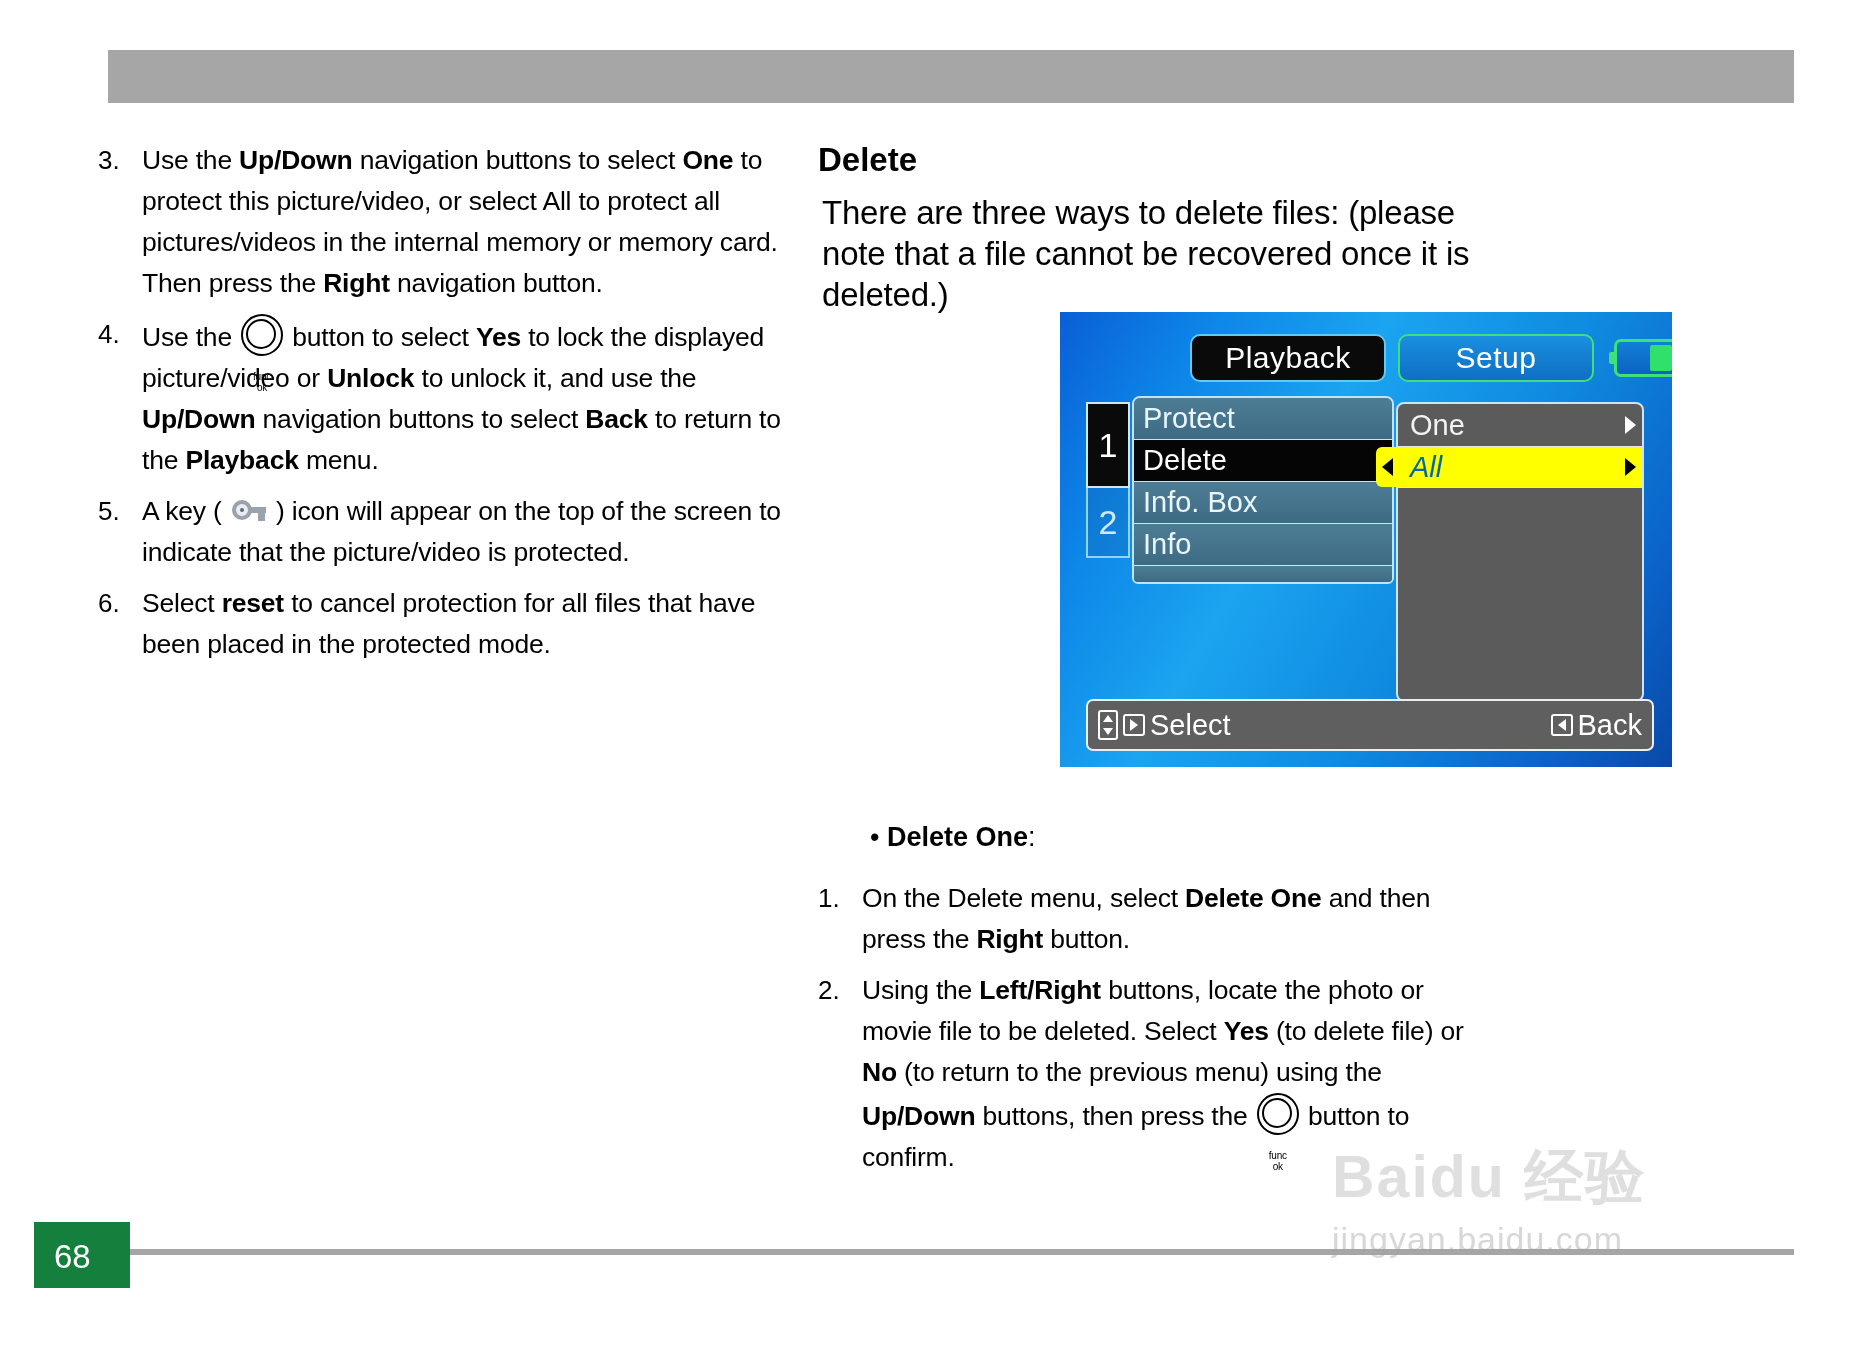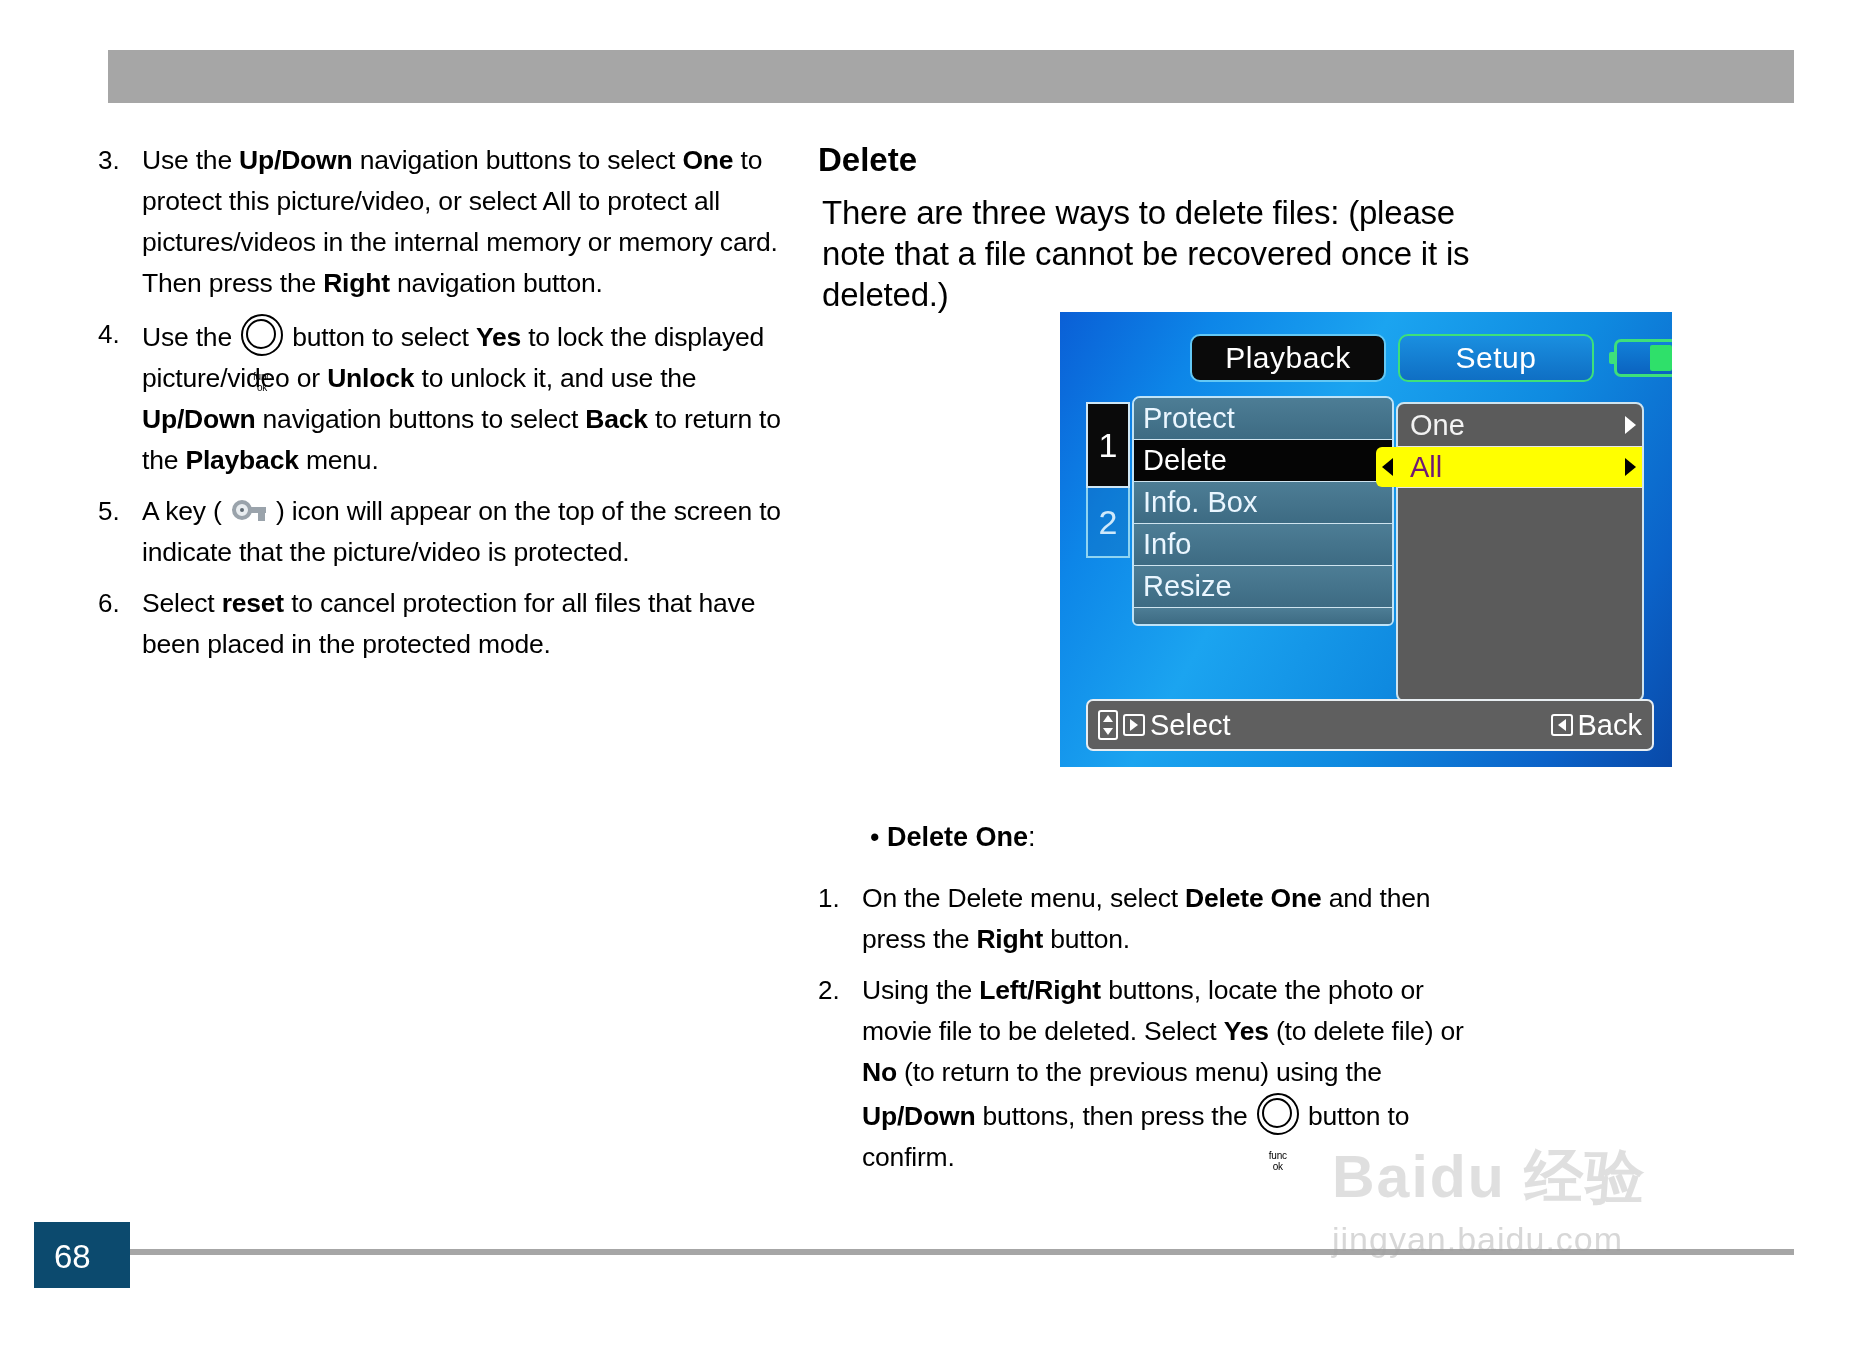--- a/index.html
+++ b/index.html
@@ -32,21 +32,21 @@
     width: 1686px;
     height: 6px;
     background: #a6a6a6;
   }
   .page-number-box {
     position: absolute;
     left: 34px;
     top: 1222px;
     width: 96px;
     height: 66px;
-    background: #0c4a6e;
+    background: #15803d;
   }
   .page-number-box .pn {
     position: absolute;
     left: 20px;
     top: 16px;
     font-size: 33px;
     color: #ffffff;
     font-family: "Liberation Sans", sans-serif;
   }
 
@@ -325,23 +325,24 @@
     display: flex;
     align-items: center;
     padding-left: 12px;
     font-size: 29px;
     position: relative;
     box-sizing: border-box;
   }
   .sub-row.plain { color: #f2f2f2; }
   .sub-row.hl {
     background: #ffff00;
-    color: #701a75;
+    color: #0369a1;
     border-top: 1.5px solid #e6e6e6;
     border-bottom: 1.5px solid #e6e6e6;
+    font-style: italic;
   }
   .arrow-r {
     position: absolute;
     right: 6px;
     top: 50%;
     transform: translateY(-50%);
     width: 0; height: 0;
     border-left: 11px solid #ffffff;
     border-top: 9px solid transparent;
     border-bottom: 9px solid transparent;
@@ -518,21 +519,20 @@
     <div class="step-col">
       <div class="step-box cur">1</div>
       <div class="step-box off">2</div>
     </div>
 
     <div class="menu-list">
       <div class="menu-row">Protect</div>
       <div class="menu-row selected">Delete</div>
       <div class="menu-row">Info. Box</div>
       <div class="menu-row">Info</div>
-      <div class="menu-row">Resize</div>
       <div class="menu-pad"></div>
     </div>
 
     <div class="submenu">
       <div class="sub-row plain">
         <span>One</span>
         <span class="arrow-r"></span>
       </div>
       <div class="sub-row hl">
         <span class="hl-tab-left"></span>

